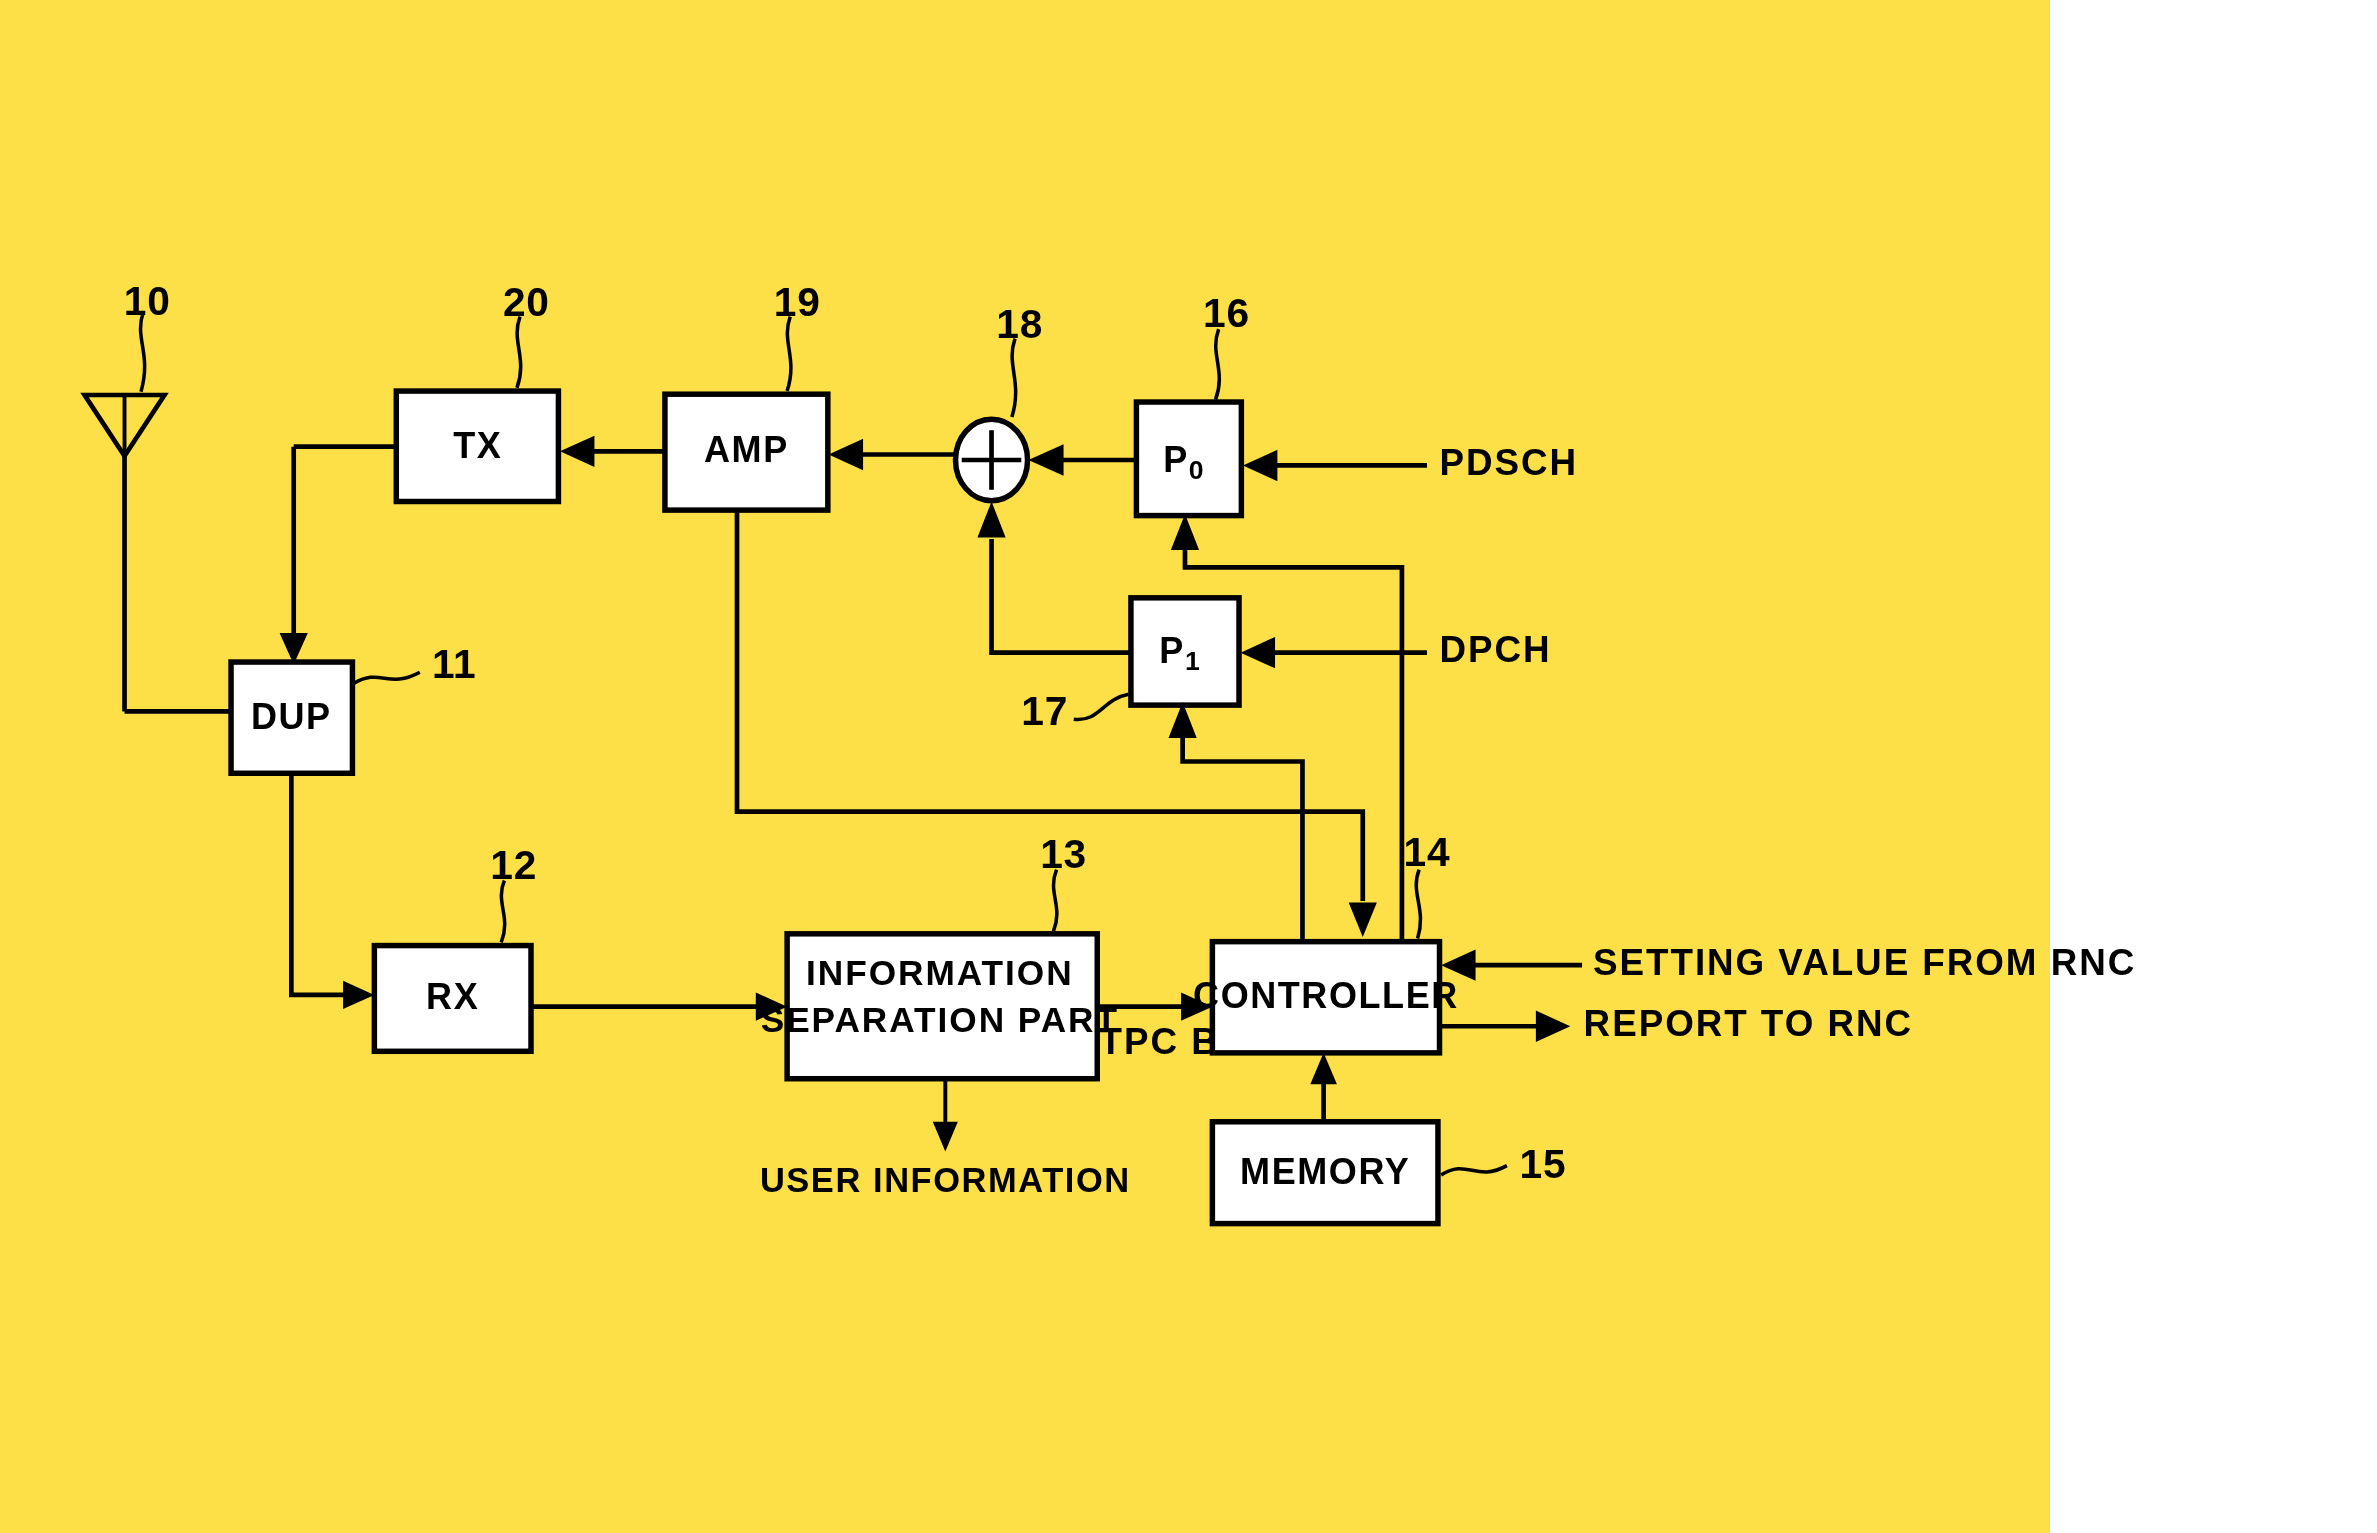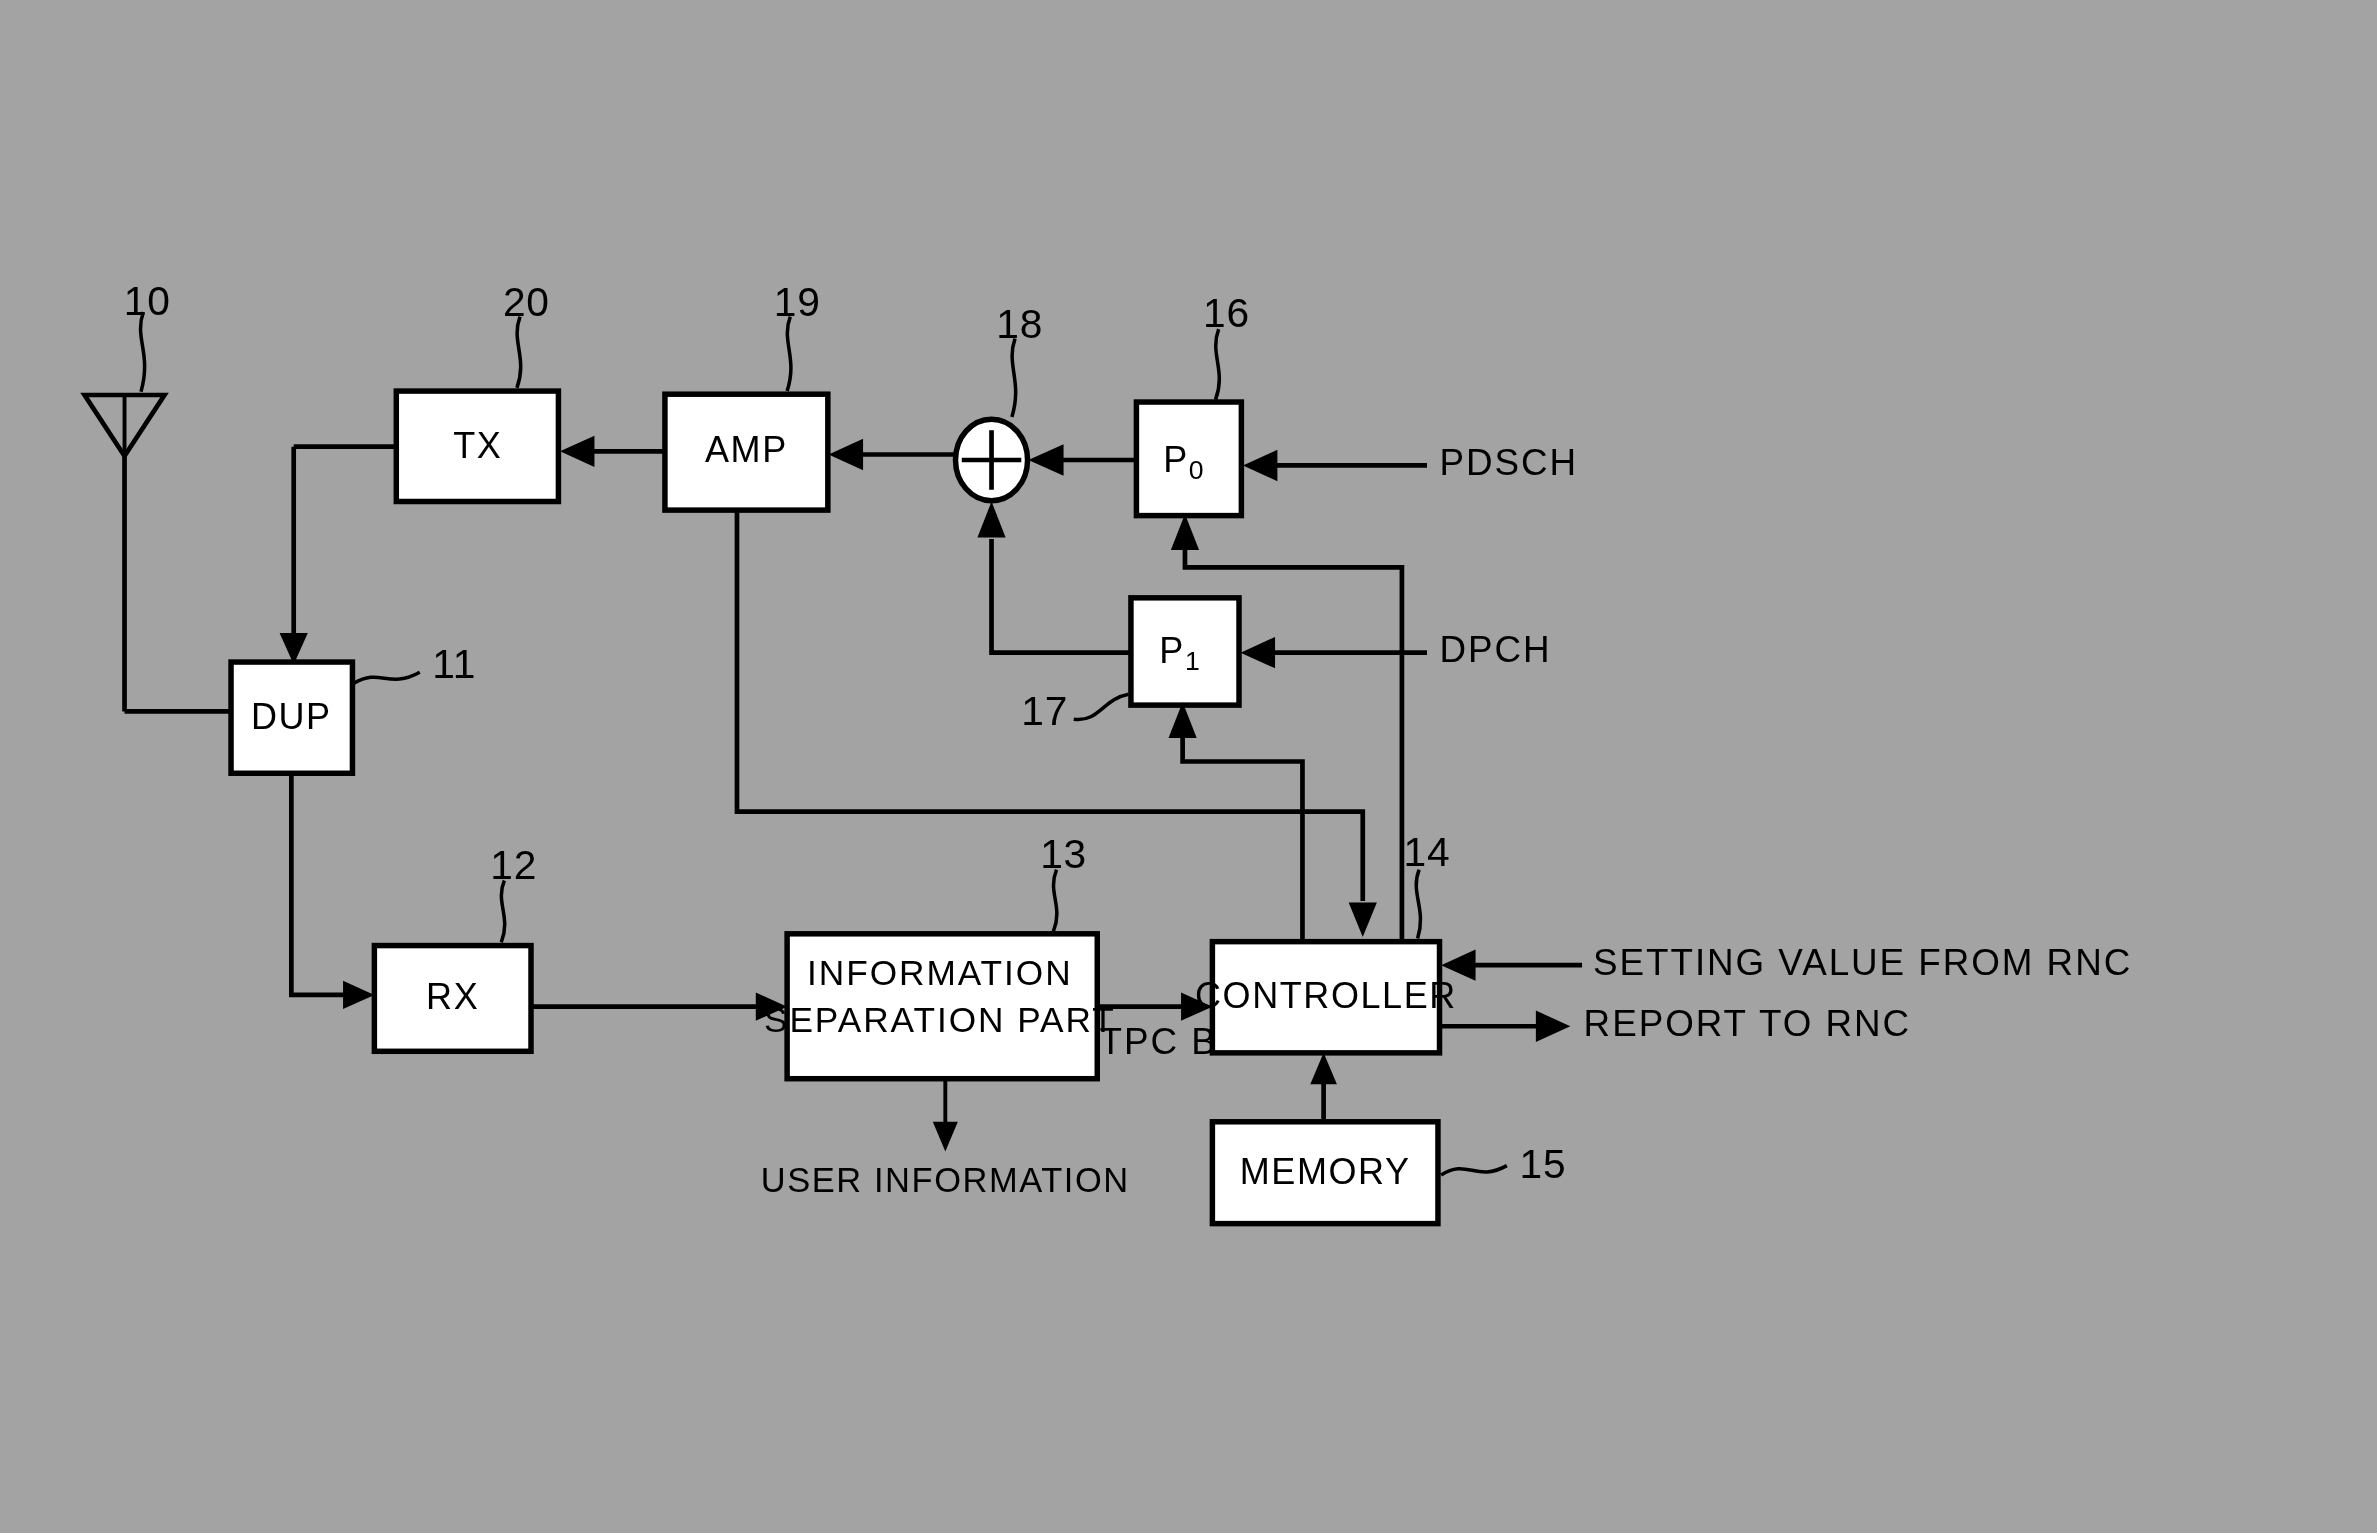--- a/index.html
+++ b/index.html
@@ -8,23 +8,24 @@
     background: #ffffff;
   }
   body {
     width: 2377px;
     height: 1534px;
     overflow: hidden;
     font-family: "Liberation Sans", sans-serif;
   }
   #figure-root {
     position: relative;
-    width: 2377px;
+    width: 2050px;
     height: 1534px;
-    background: #a3a3a3;
+    background: #fde047;
+    font-weight: bold;
   }
   svg#diagram {
     display: block;
     width: 2377px;
     height: 1534px;
   }
   .blk {
     fill: #ffffff;
     stroke: #000000;
     stroke-width: 7;

